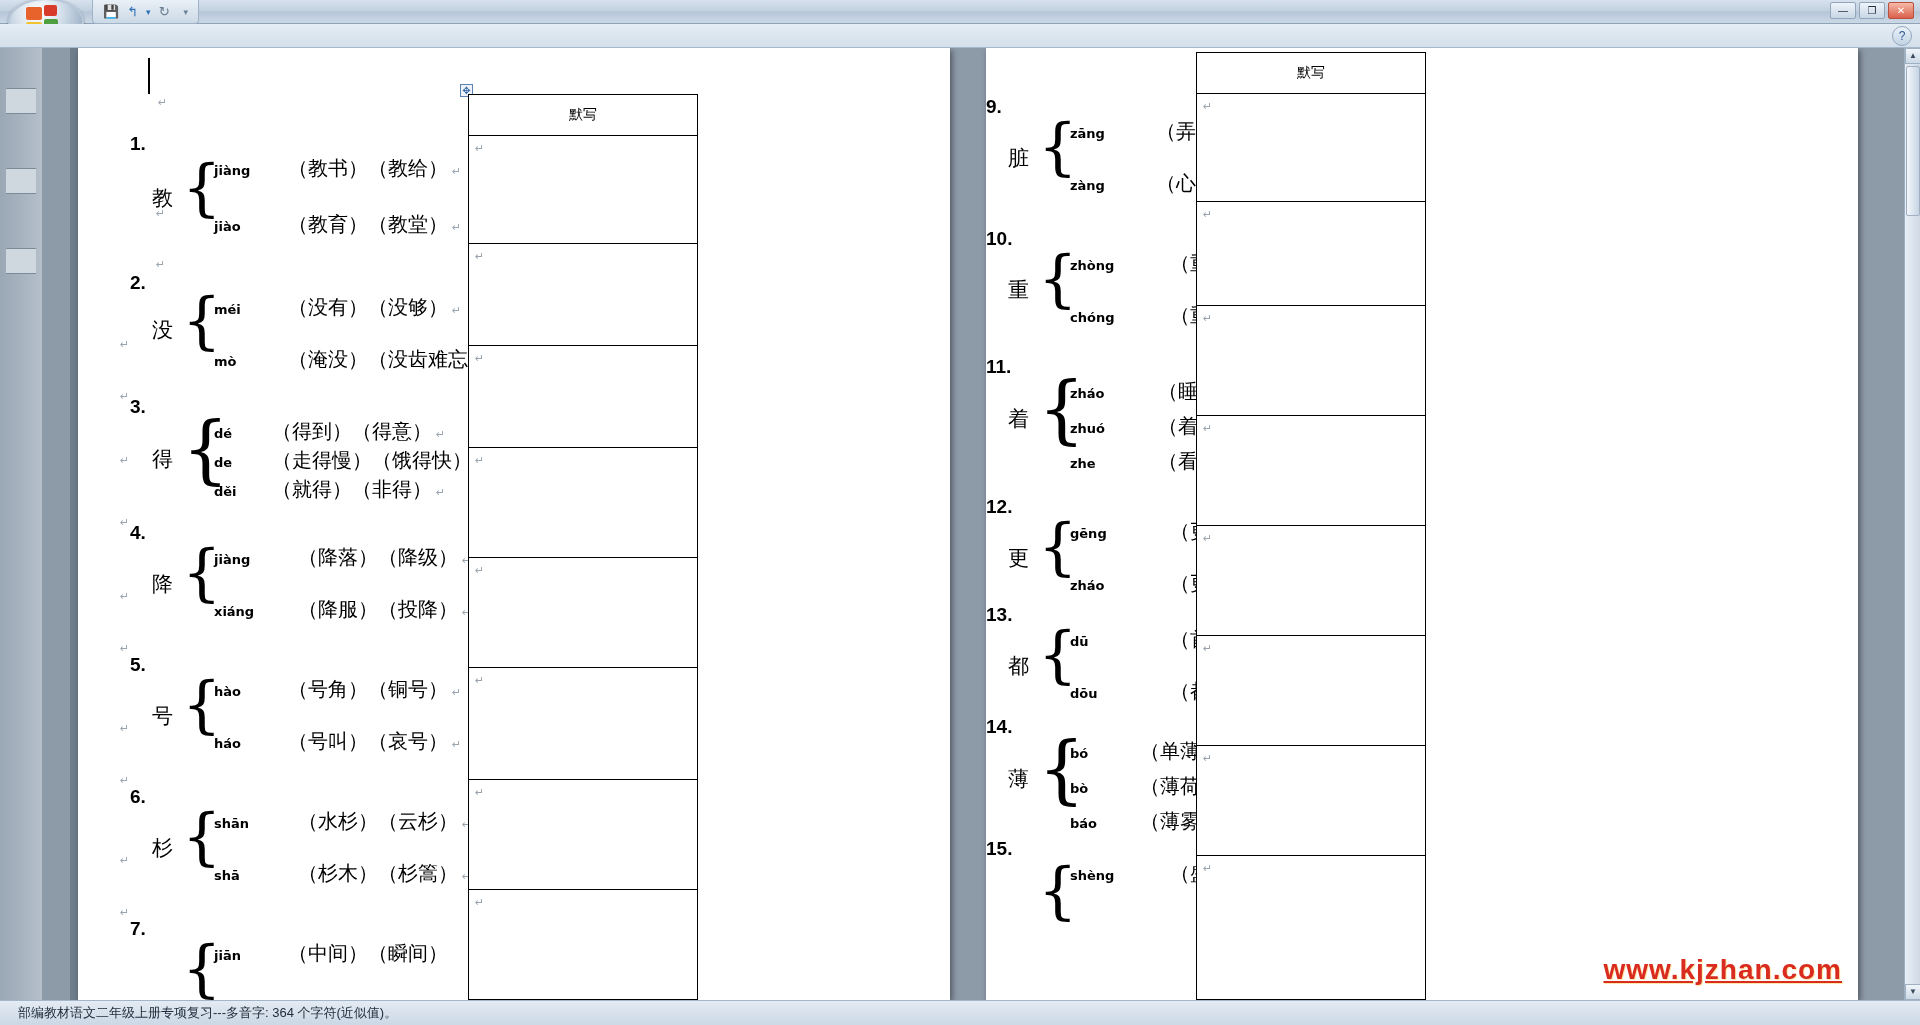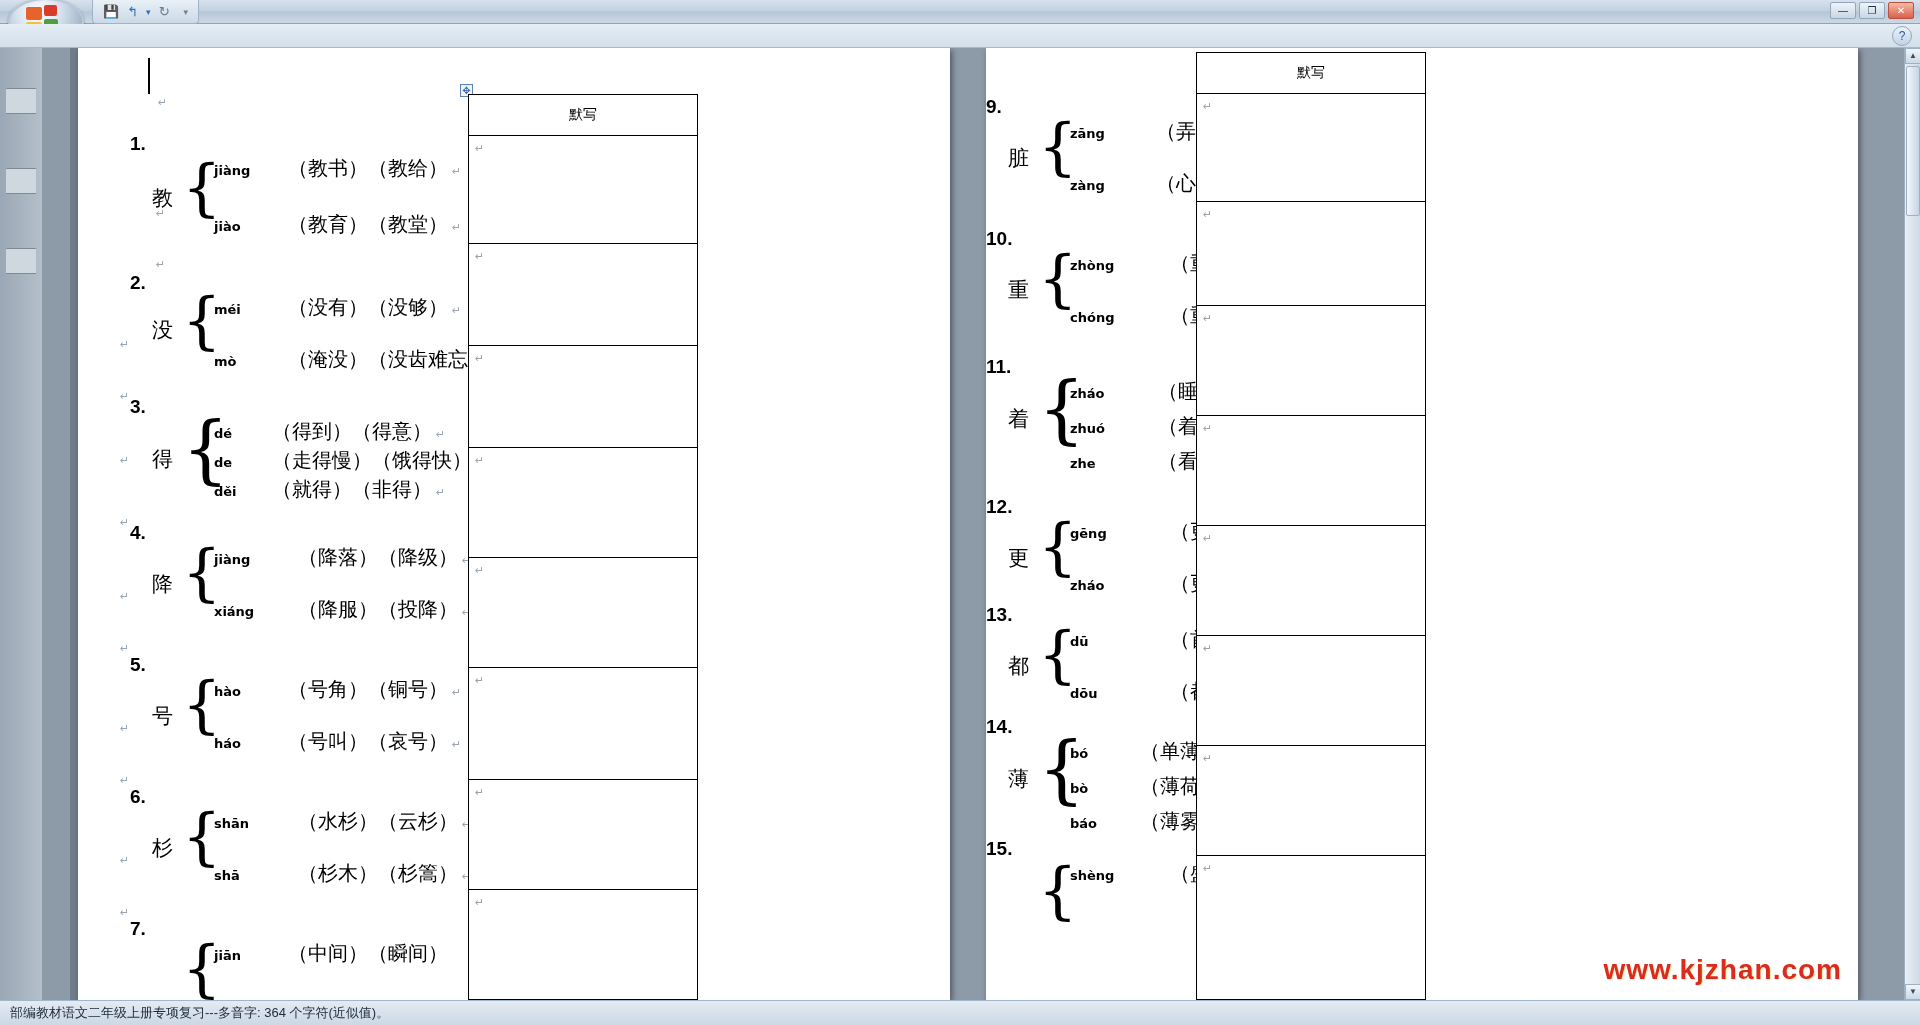--- a/index.html
+++ b/index.html
@@ -141,34 +141,35 @@
   .watermark { position: absolute; right: 16px; bottom: 14px; text-align: right; }
   .wm-main {
     font-family: "DejaVu Serif","Liberation Serif", serif;
     font-size: 44px; font-weight: bold; color: #d92b1f;
     text-shadow: 2px 2px 0 #ffe9a8, -1px -1px 0 #ffe9a8;
     letter-spacing: 2px;
   }
   .wm-sub {
     font-size: 28px; font-weight: bold; color: #d92b1f; letter-spacing: 1px;
     text-shadow: 1px 1px 0 #ffe9a8;
+    text-decoration: underline;
   }
   
   .vscroll {
     position: absolute; right: 0; top: 48px; width: 16px; height: 952px;
     background: linear-gradient(to right,#e8eef5,#cfdae5); border-left:1px solid #9fb0c2;
   }
   .vscroll .arrow { width:16px; height:16px; background: linear-gradient(to bottom,#f0f5fa,#ccd9e6); border:1px solid #9fb0c2; font-size:8px; text-align:center; line-height:14px; color:#3a4a5c;}
   .vscroll .thumb { position:absolute; top: 18px; left:1px; width:14px; height:150px; background: linear-gradient(to right,#f3f7fb,#c6d4e3); border:1px solid #9fb0c2; border-radius:2px;}
   
   .statusbar {
     position: absolute; bottom: 0; left: 0; width: 1920px; height: 25px;
     background: linear-gradient(to bottom,#e4ebf3,#cbd8e5);
     border-top: 1px solid #a3b5c8;
-    display:flex; align-items:center; padding-left: 10px;
+    display:flex; align-items:center; padding-left: 18px;
     font-size: 13px; color:#1d2a39;
   }
 </style>
 </head>
 <body>
 
 <div class="titlebar">
   <div class="win-btns">
     <div class="win-btn">—</div>
     <div class="win-btn">❐</div>

